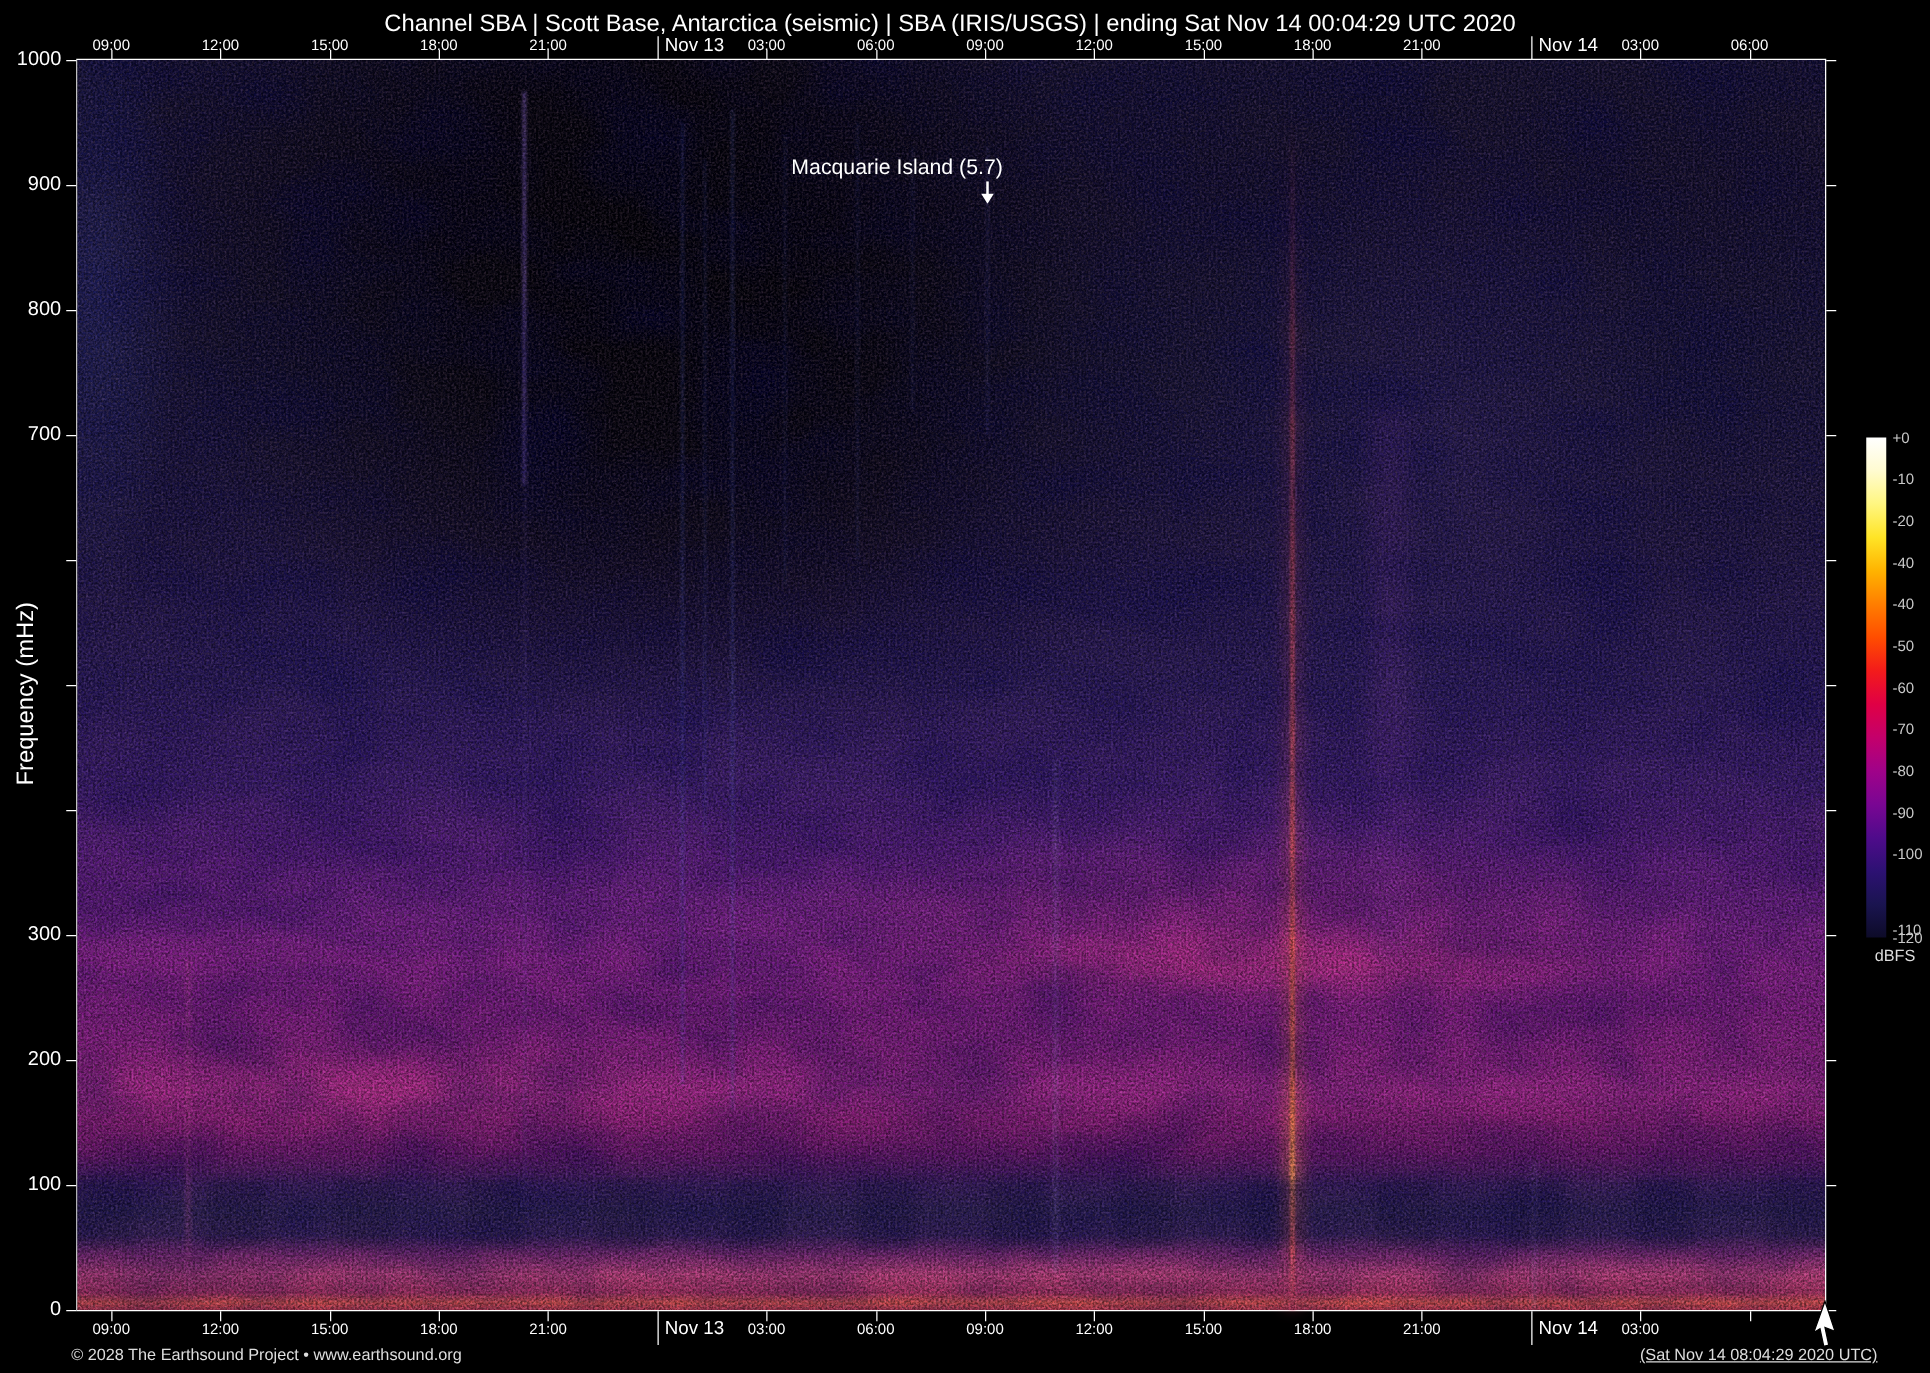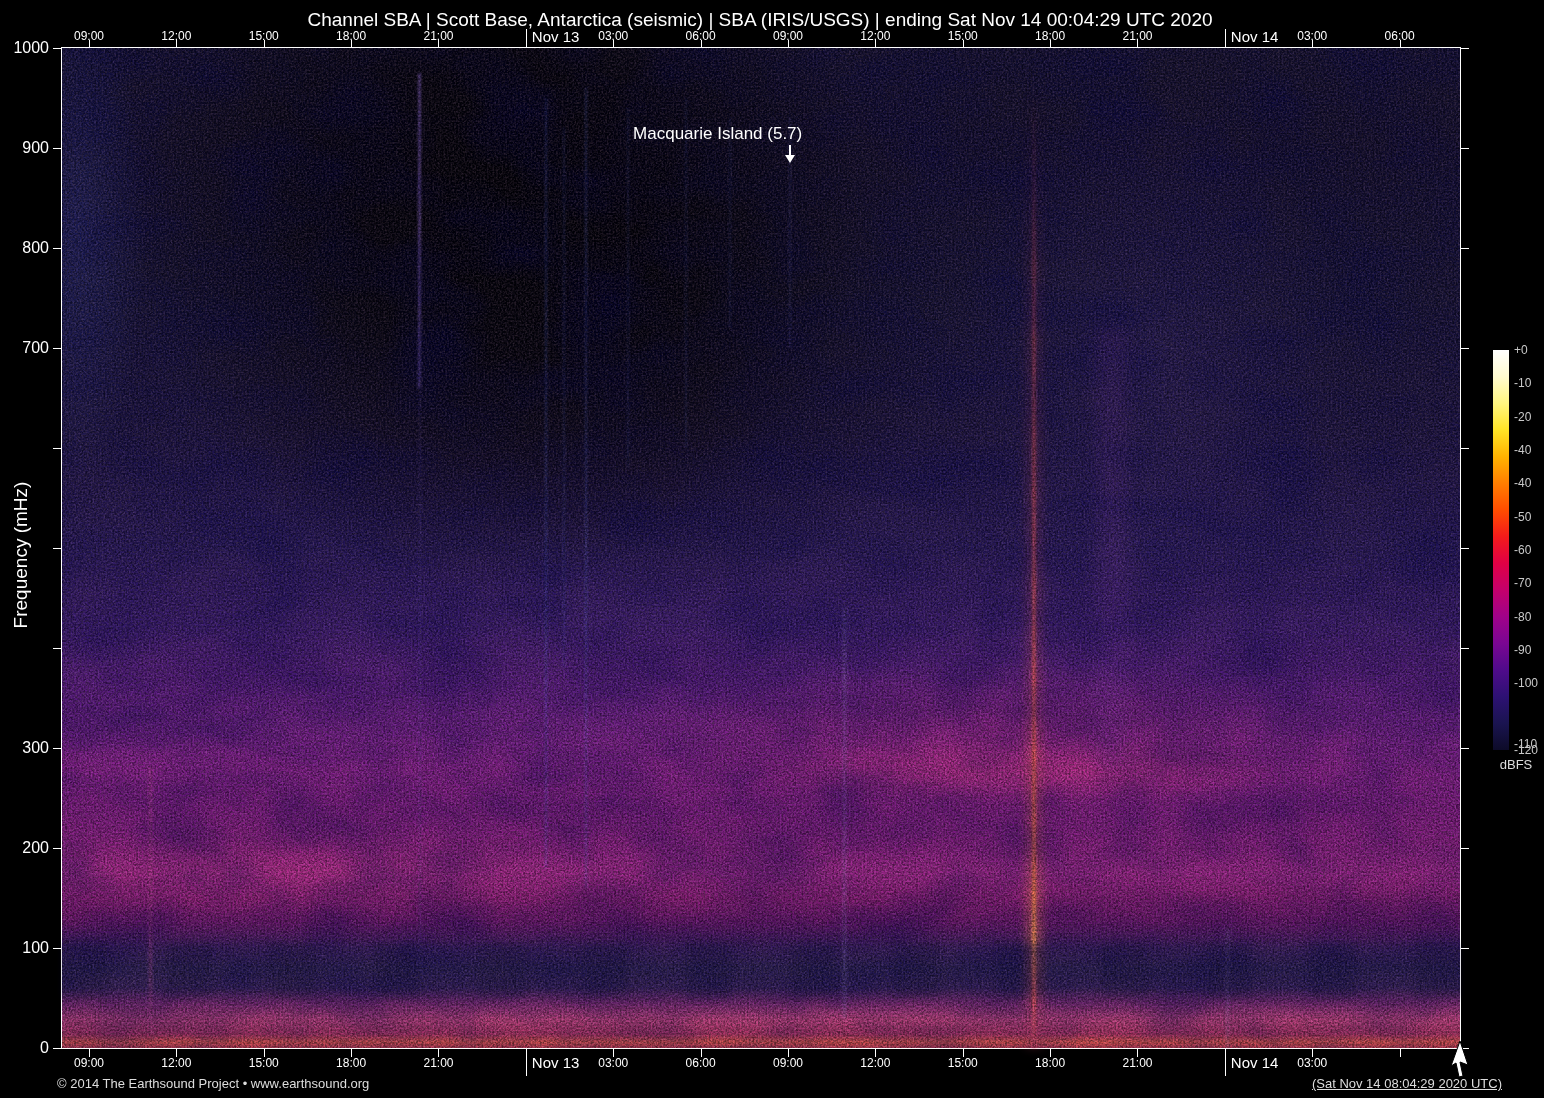--- a/index.html
+++ b/index.html
@@ -217,20 +217,20 @@
       <div class="cblab" style="left: 1514px; top: 683.333px;">-100</div>
       <div class="cblab" style="left: 1514px; top: 744px;">-110</div>
       <div class="cblab" style="left: 1514px; top: 750px;">-120</div>
     </div>
 
   <div id="ylabel" class="abs">Frequency (mHz)</div>
 
   <div id="colorbar-strip" class="abs" style="background: linear-gradient(rgb(255, 255, 255), rgb(255, 251, 208), rgb(255, 246, 128), rgb(255, 228, 38), rgb(255, 179, 0), rgb(255, 126, 0), rgb(255, 77, 0), rgb(243, 27, 27), rgb(224, 0, 69), rgb(196, 0, 107), rgb(160, 2, 137), rgb(122, 6, 147), rgb(79, 11, 139), rgb(45, 17, 115), rgb(26, 20, 80), rgb(13, 11, 40));"></div>
   <div id="colorbar-title" class="abs">dBFS</div>
 
-  <div id="foot-left" class="abs foot">© 2014 The Earthsound Project • www.earthsound.org</div>
+  <div id="foot-left" class="abs foot">© 2028 The Earthsound Project • www.earthsound.org</div>
   <div id="foot-right" class="abs foot">(Sat Nov 14 08:04:29 2020 UTC)</div>
 
   <svg id="mouse-cursor" class="abs" width="24" height="40">
     <polygon points="13,1 4,26 9,23 12,37 16,36 13,22 21,25" fill="#fff" stroke="#000" stroke-width="1"></polygon>
   </svg>
 
 </div>
 
 </body></html>

